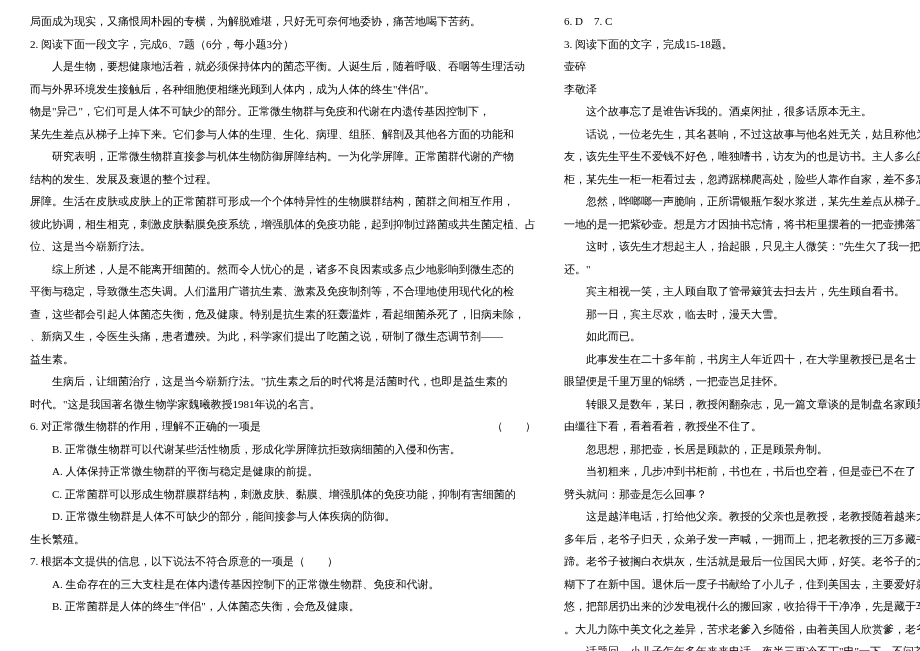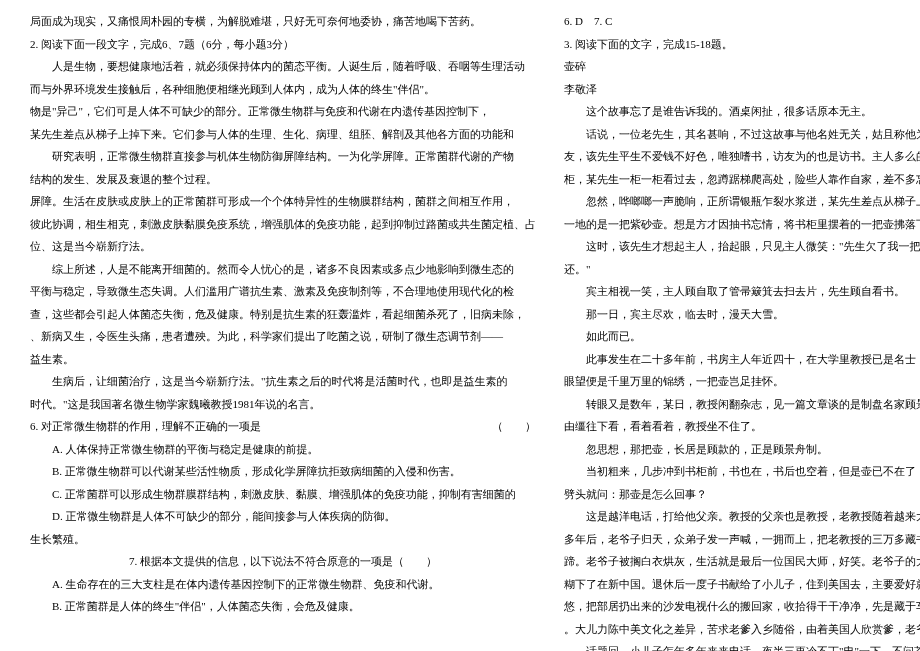--- a/index.html
+++ b/index.html
@@ -52,26 +52,26 @@
     <div class="line">平衡与稳定，导致微生态失调。人们滥用广谱抗生素、激素及免疫制剂等，不合理地使用现代化的检</div>
     <div class="line">查，这些都会引起人体菌态失衡，危及健康。特别是抗生素的狂轰滥炸，看起细菌杀死了，旧病未除，</div>
     <div class="line">、新病又生，令医生头痛，患者遭殃。为此，科学家们提出了吃菌之说，研制了微生态调节剂——</div>
     <div class="line">益生素。</div>
     <div class="line indent">生病后，让细菌治疗，这是当今崭新疗法。"抗生素之后的时代将是活菌时代，也即是益生素的</div>
     <div class="line">时代。"这是我国著名微生物学家魏曦教授1981年说的名言。</div>
     <div class="line" style="display:flex;justify-content:space-between;align-items:flex-end;">
       <span>6. 对正常微生物群的作用，理解不正确的一项是</span>
       <span>（　　）</span>
     </div>
+    <div class="line indent">B. 正常微生物群可以代谢某些活性物质，形成化学屏障抗拒致病细菌的入侵和伤害。</div>
     <div class="line indent">A. 人体保持正常微生物群的平衡与稳定是健康的前提。</div>
-    <div class="line indent">B. 正常微生物群可以代谢某些活性物质，形成化学屏障抗拒致病细菌的入侵和伤害。</div>
     <div class="line indent">C. 正常菌群可以形成生物群膜群结构，刺激皮肤、黏膜、增强肌体的免疫功能，抑制有害细菌的</div>
     <div class="line indent">D. 正常微生物群是人体不可缺少的部分，能间接参与人体疾病的防御。</div>
     <div class="line">生长繁殖。</div>
-    <div class="line" style="display:flex;justify-content:center;">
+    <div class="line" style="display:flex;justify-content:flex-start;">
       <span>7. 根据本文提供的信息，以下说法不符合原意的一项是</span>
       <span>（　　）</span>
     </div>
     <div class="line indent">A. 生命存在的三大支柱是在体内遗传基因控制下的正常微生物群、免疫和代谢。</div>
     <div class="line indent">B. 正常菌群是人体的终生"伴侣"，人体菌态失衡，会危及健康。</div>
 
   </div>
 
   <div class="col">
     <div class="line">6. D　7. C</div>

